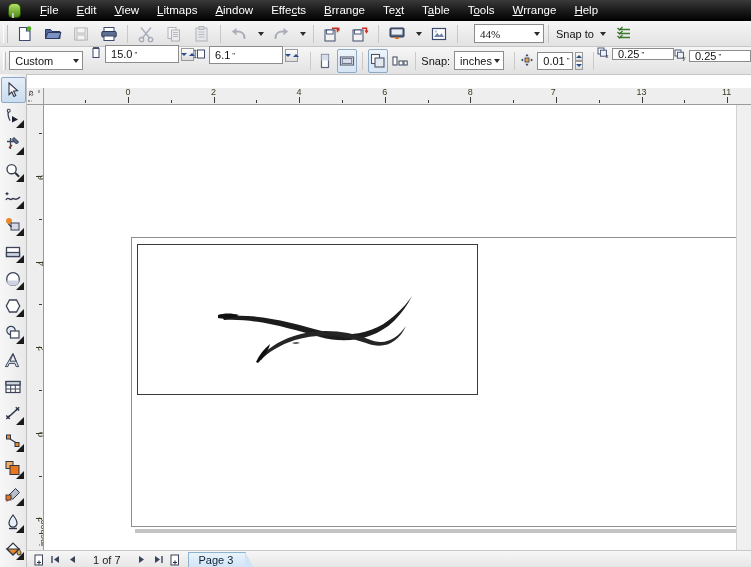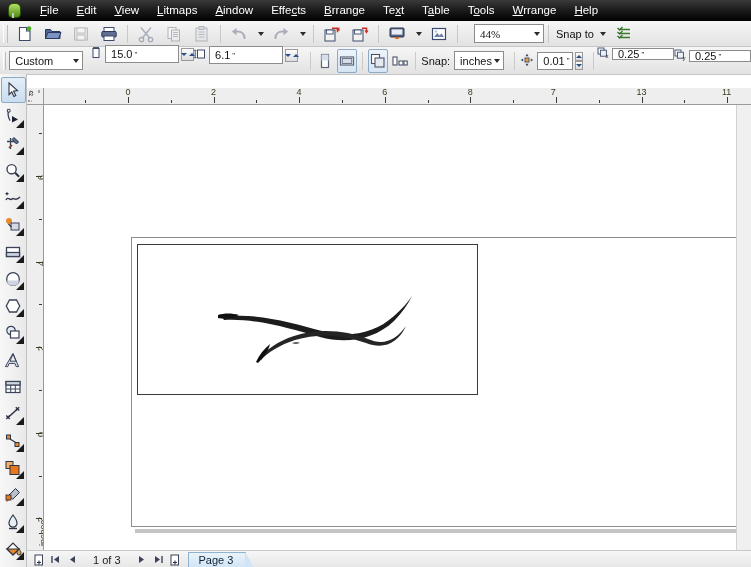--- a/index.html
+++ b/index.html
@@ -727,21 +727,21 @@
       <svg width="11" height="11" viewBox="0 0 11 11">
           <path d="M2 2v7" stroke="#3a4358" stroke-width="1.4"></path>
           <path d="M9 2L4 5.5 9 9z" fill="#3a4358"></path>
         </svg>
     </div>
     <div class="navbtn">
       <svg width="11" height="11" viewBox="0 0 11 11">
           <path d="M8 2L3 5.5 8 9z" fill="#3a4358"></path>
         </svg>
     </div>
-    <span class="pagecount">1 of 3</span>
+    <span class="pagecount">1 of 7</span>
     <div class="navbtn">
       <svg width="11" height="11" viewBox="0 0 11 11">
           <path d="M3 2l5 3.5L3 9z" fill="#3a4358"></path>
         </svg>
     </div>
     <div class="navbtn">
       <svg width="11" height="11" viewBox="0 0 11 11">
           <path d="M9 2v7" stroke="#3a4358" stroke-width="1.4"></path>
           <path d="M2 2l5 3.5L2 9z" fill="#3a4358"></path>
         </svg>

